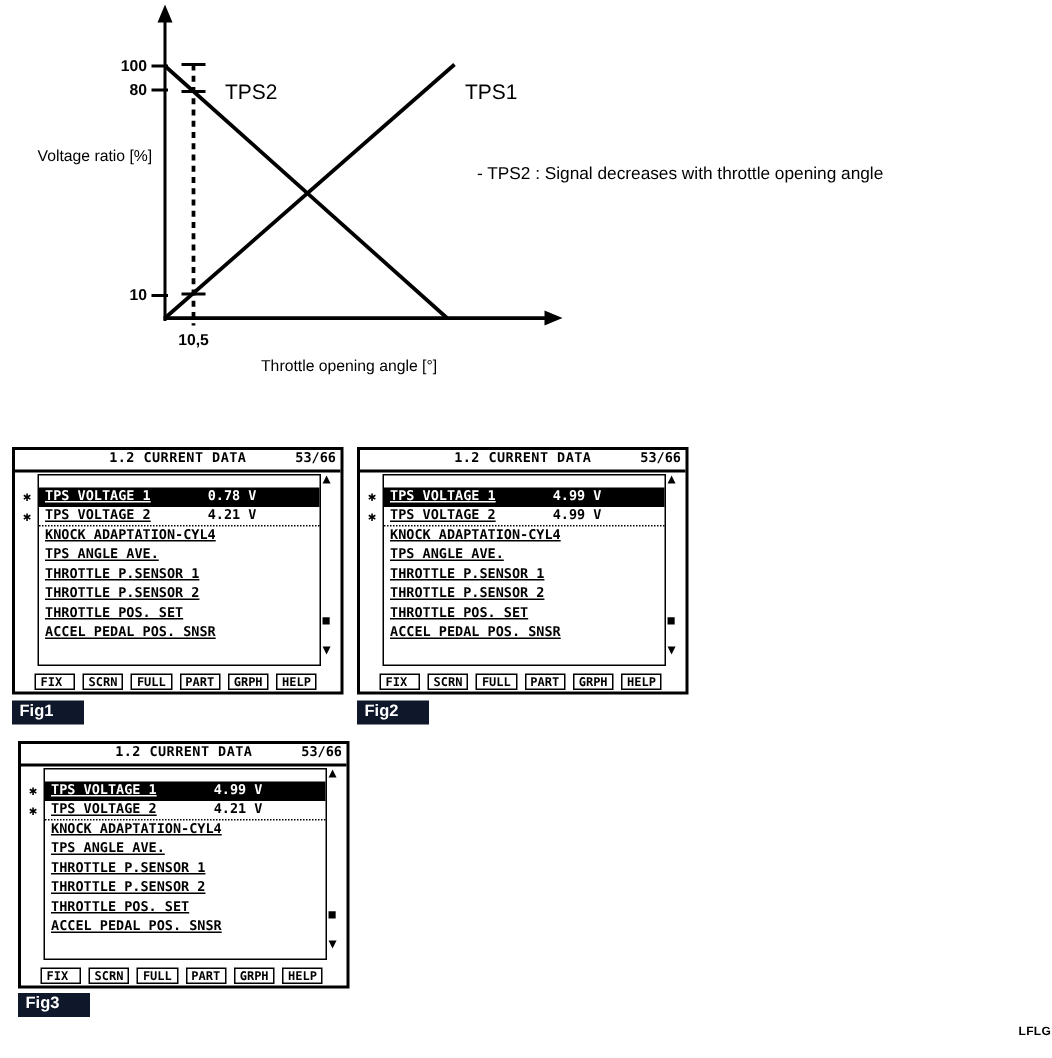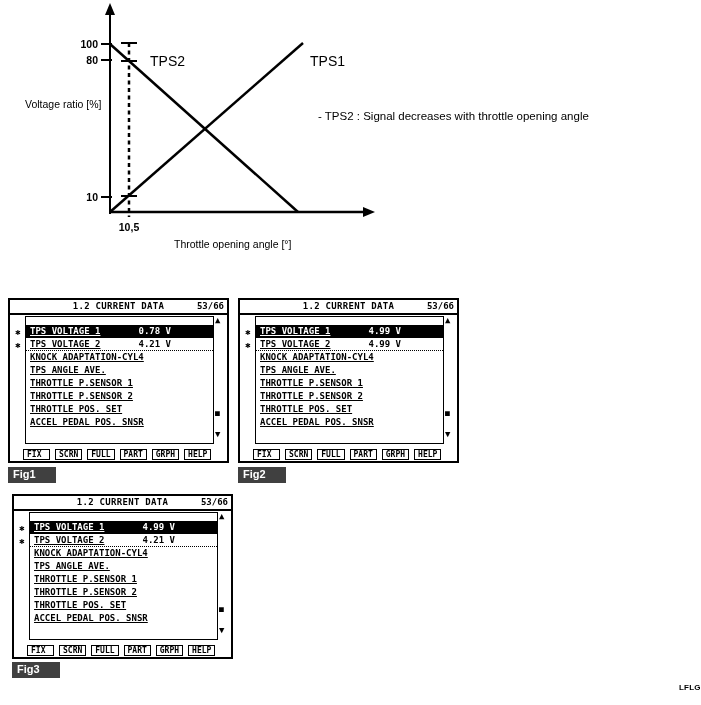--- a/index.html
+++ b/index.html
@@ -30,21 +30,21 @@
   .row { position:relative; height:13px; line-height:13px; font-size:9px; padding-left:4px; white-space:nowrap;text-decoration:underline; }
   .row.hl { background:#000; color:#fff; }
   .row.dotsep { border-bottom:1px dotted #000; }
   .row .val { position:absolute; right:42px; top:0; }
   .sc { position:absolute; left:205px; font-size:9px; line-height:11px; cursor:default; }
   .sc-up { top:0; } .sc-thumb { top:93px; font-size:8px; } .sc-down { top:114px; }
   .softkeys { position:absolute; left:0; bottom:0; width:100%; height:12px; display:flex; gap:5px;
               padding-left:13px; align-items:flex-start; }
   .softkey { border:1px solid #000; font-size:8px; line-height:9px; height:11px; padding:0 3px;
              min-width:27px; text-align:left; background:#fff; }
-  .figlabel { position:absolute; width:48px; height:16px; background:#404040; color:#fff; font-size:11px;
+  .figlabel { position:absolute; width:48px; height:16px; background:#0f172a; color:#fff; font-size:11px;
               font-weight:bold; line-height:15px; padding-left:5px; font-family:"Liberation Sans", sans-serif; }
   .doccode { position:absolute; left:645px; top:683px; font-size:8px; font-weight:bold; letter-spacing:0.2px;margin-left:34px; }
 </style>
 </head>
 <body>
 
 <div class="page">
 
   <svg class="chart-svg" width="400" height="260">
     <g stroke="#000" fill="#000">

